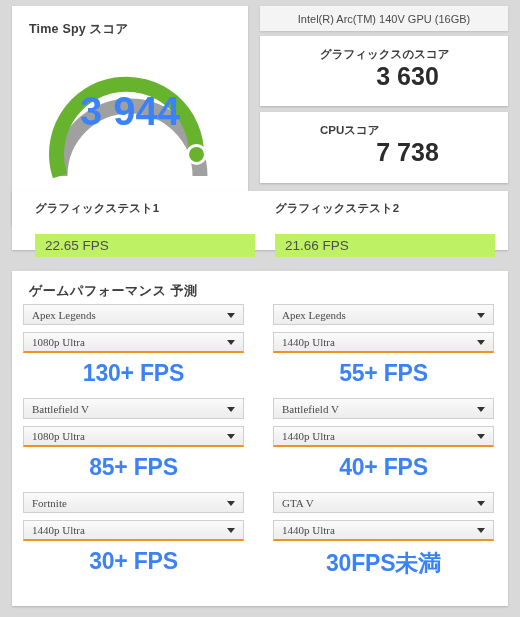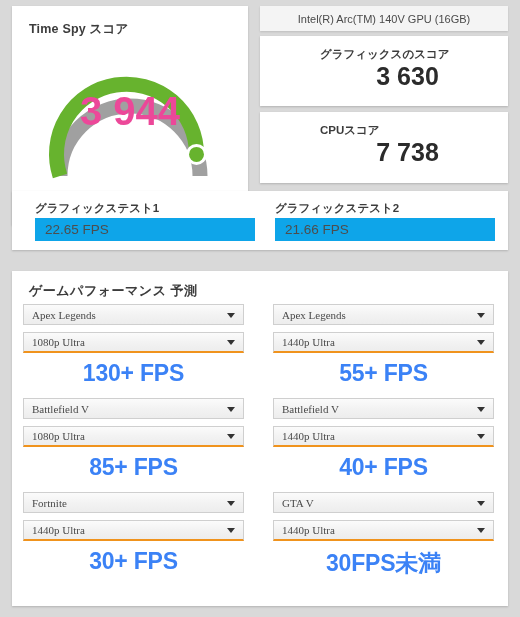--- a/index.html
+++ b/index.html
@@ -48,21 +48,21 @@
   }
   #gauge-wrap svg { display: block; }
   #gauge-value {
     position: absolute;
     left: 0;
     top: 83px;
     width: 236px;
     text-align: center;
     font-size: 40px;
     font-weight: bold;
-    color: #ec4899;
+    color: #3b82f6;
     letter-spacing: 0px;
   }
 
   
   #gpu-header {
     position: absolute;
     left: 260px;
     top: 6px;
     width: 248px;
     height: 25px;
@@ -124,24 +124,24 @@
   .gt-label {
     position: absolute;
     top: 10px;
     font-size: 11.5px;
     font-weight: bold;
     color: #3c3c3c;
     white-space: nowrap;
   }
   .gt-value {
     position: absolute;
-    top: 27px;
+    top: 43px;
     height: 23px;
     width: 220px;
-    background: #0ea5e9;
+    background: #bef264;
     font-size: 13.5px;
     color: #4d4d4d;
     display: flex;
     align-items: center;
     padding-left: 10px;
     box-sizing: border-box;
   }
 
   
   #game-card {

